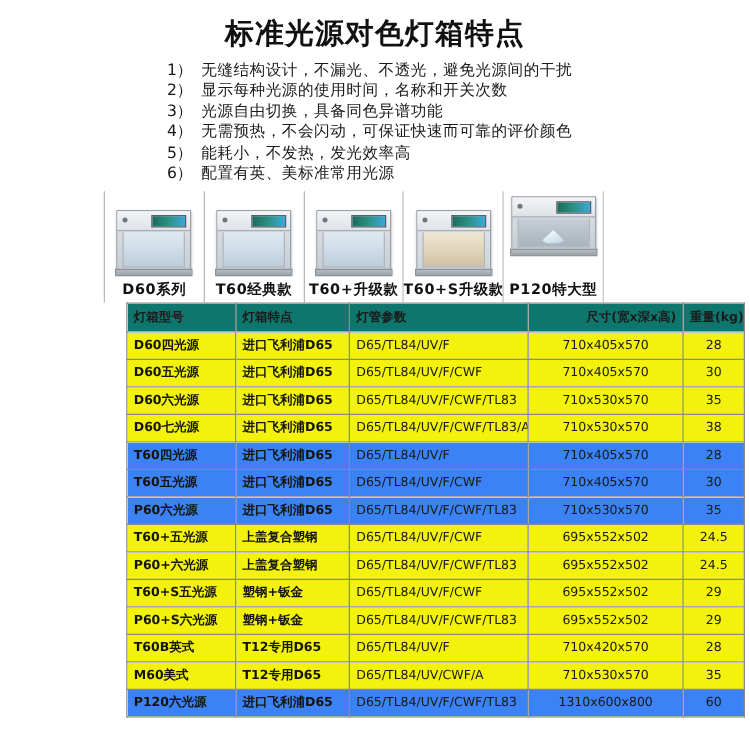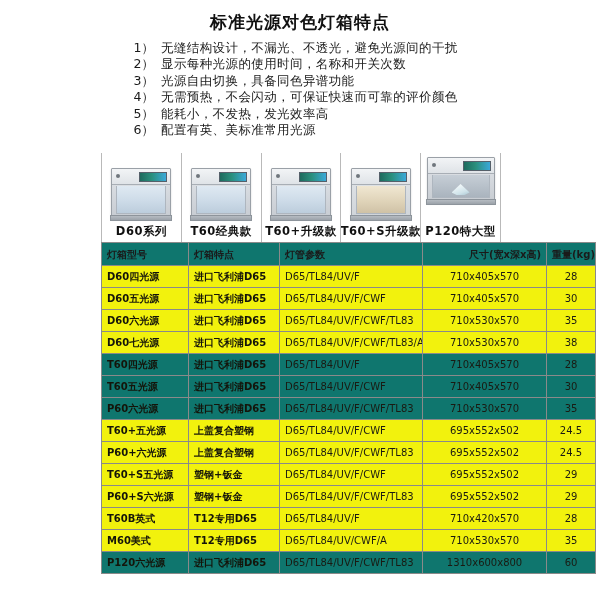--- a/index.html
+++ b/index.html
@@ -17,21 +17,21 @@
   #page {
     position: relative;
     width: 600px;
     height: 600px;
     background: #ffffff;
   }
 
   
   .title {
     text-align: center;
-    font-size: 17px;
+    font-size: 23px;
     font-weight: bold;
     letter-spacing: 1px;
     padding-top: 11px;
     padding-bottom: 6px;
     color: #111;
   }
 
   
   .features {
     padding-left: 128px;
@@ -50,21 +50,21 @@
     flex: 0 0 26px;
     text-align: right;
     padding-right: 7px;
     letter-spacing: 0px;
   }
   .feature-text { letter-spacing: 0.4px; }
 
   
   .strip {
     position: absolute;
-    left: 101px;
+    left: 83px;
     top: 153px;
     width: 398px;
     height: 89px;
     display: flex;
     background: #ffffff;
     border-left: 1px solid #b9b9b9;
     border-right: 1px solid #b9b9b9;
   }
   .strip-cell {
     flex: 1 1 0;
@@ -181,21 +181,21 @@
   .c-model  { width: 76px; text-align: left; }
   .c-feat   { width: 80px; }
   .c-lamp   { width: 132px; text-align: left; }
   .c-size   { width: 72px; text-align: center; }
   .c-weight { width: 38px; text-align: center; }
 
   thead .c-size   { text-align: left; padding-left: 46px; }
   thead .c-weight { text-align: left; }
 
   .row-y td { background: #f2f20d; }
-  .row-c td { background: #0f766e; }
+  .row-c td { background: #3b82f6; }
   .table tbody td { font-weight: bold; color: #14140a; }
   .table tbody .c-lamp, .table tbody .c-size, .table tbody .c-weight {
     font-weight: normal;
     color: #1a1a12;
   }
 </style>
 </head>
 <body>
 
 <div id="page">

